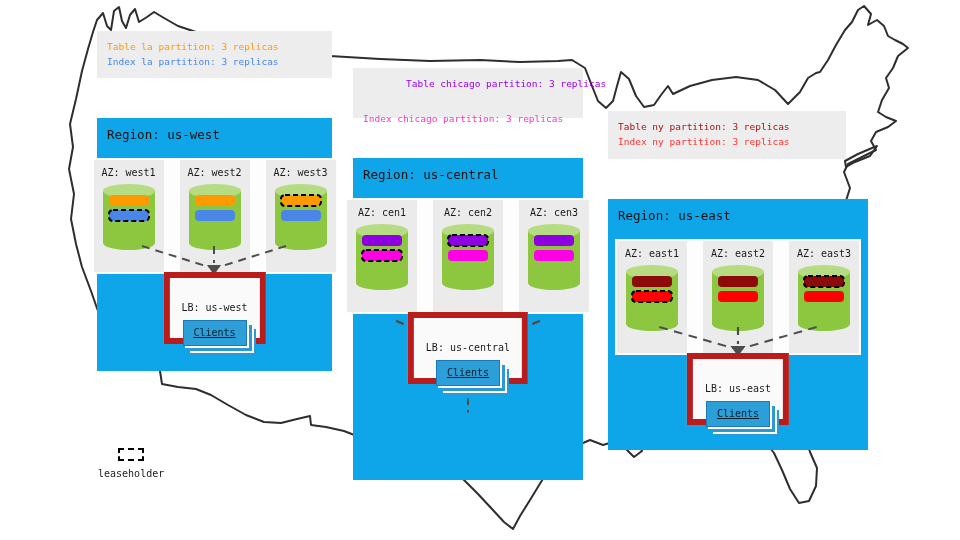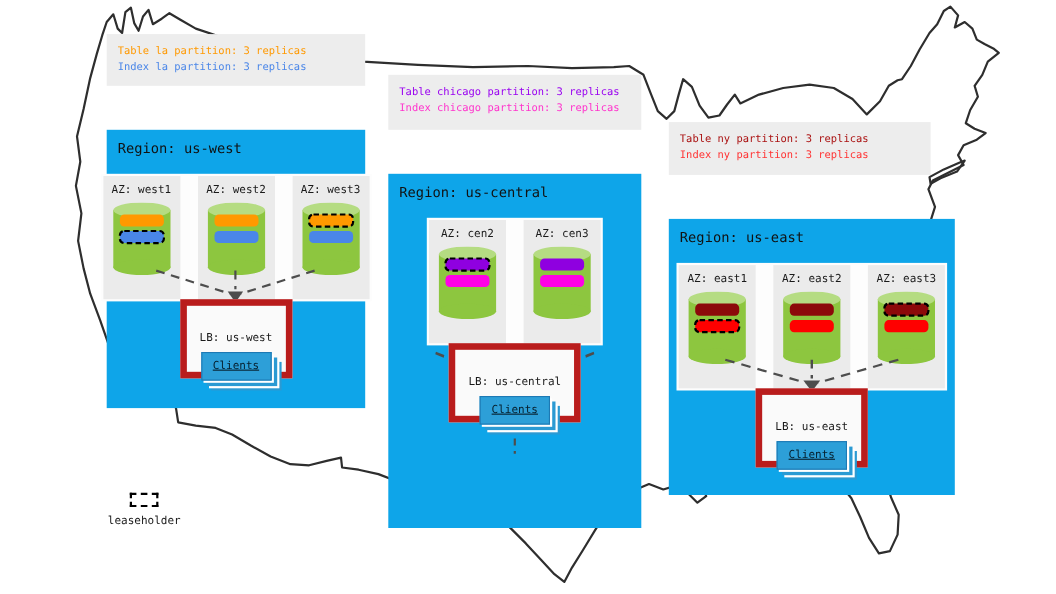--- a/index.html
+++ b/index.html
@@ -111,26 +111,36 @@
         </g>
         <polygon points="110,147 124,147 117,157" fill="#4d4d4d"></polygon>
       </svg>
       <div class="lbbox">LB: us-west</div>
       <div class="clients">Clients</div>
     </div>
   </div>
 
   <div class="group">
     <div class="callout" style="left:353px;top:68px;width:220px;height:42px">
-      <div style="color: rgb(153, 0, 240);">Table chicago partition: 3 replicas</div>
-      <div style="color: rgb(255, 51, 204);">Index chicago partition: 3 replicas</div>
+      <div style="color: rgb(153, 0, 240); margin-left: 43px;">Table chicago partition: 3 replicas</div>
+      <div style="color: rgb(255, 51, 204); margin-top: 20px;">Index chicago partition: 3 replicas</div>
     </div>
     <div class="regionbox" style="left:353px;top:118px;width:230px;height:322px">
       <div class="region-title">Region: us-central</div>
       <div class="az-row">
+        <div class="az">
+          <div class="az-label">AZ: cen1</div>
+          <svg class="cyl" width="54" height="66" viewBox="0 0 54 66">
+            <rect x="1" y="7" width="52" height="52" fill="#8dc63f"></rect>
+            <ellipse cx="27" cy="59" rx="26" ry="7" fill="#8dc63f"></ellipse>
+            <ellipse cx="27" cy="7" rx="26" ry="7" fill="#b5dc82"></ellipse>
+            <rect x="7" y="11" width="40" height="11" rx="4" fill="#8f00e0"></rect>
+            <rect x="7" y="26" width="40" height="11" rx="4" fill="#ff00e6" stroke="#000" stroke-width="2" stroke-dasharray="5 3"></rect>
+          </svg>
+        </div>
         <div class="az">
           <div class="az-label">AZ: cen2</div>
           <svg class="cyl" width="54" height="66" viewBox="0 0 54 66">
             <rect x="1" y="7" width="52" height="52" fill="#8dc63f"></rect>
             <ellipse cx="27" cy="59" rx="26" ry="7" fill="#8dc63f"></ellipse>
             <ellipse cx="27" cy="7" rx="26" ry="7" fill="#b5dc82"></ellipse>
             <rect x="7" y="11" width="40" height="11" rx="4" fill="#8f00e0" stroke="#000" stroke-width="2" stroke-dasharray="5 3"></rect>
             <rect x="7" y="26" width="40" height="11" rx="4" fill="#ff00e6"></rect>
           </svg>
         </div>

